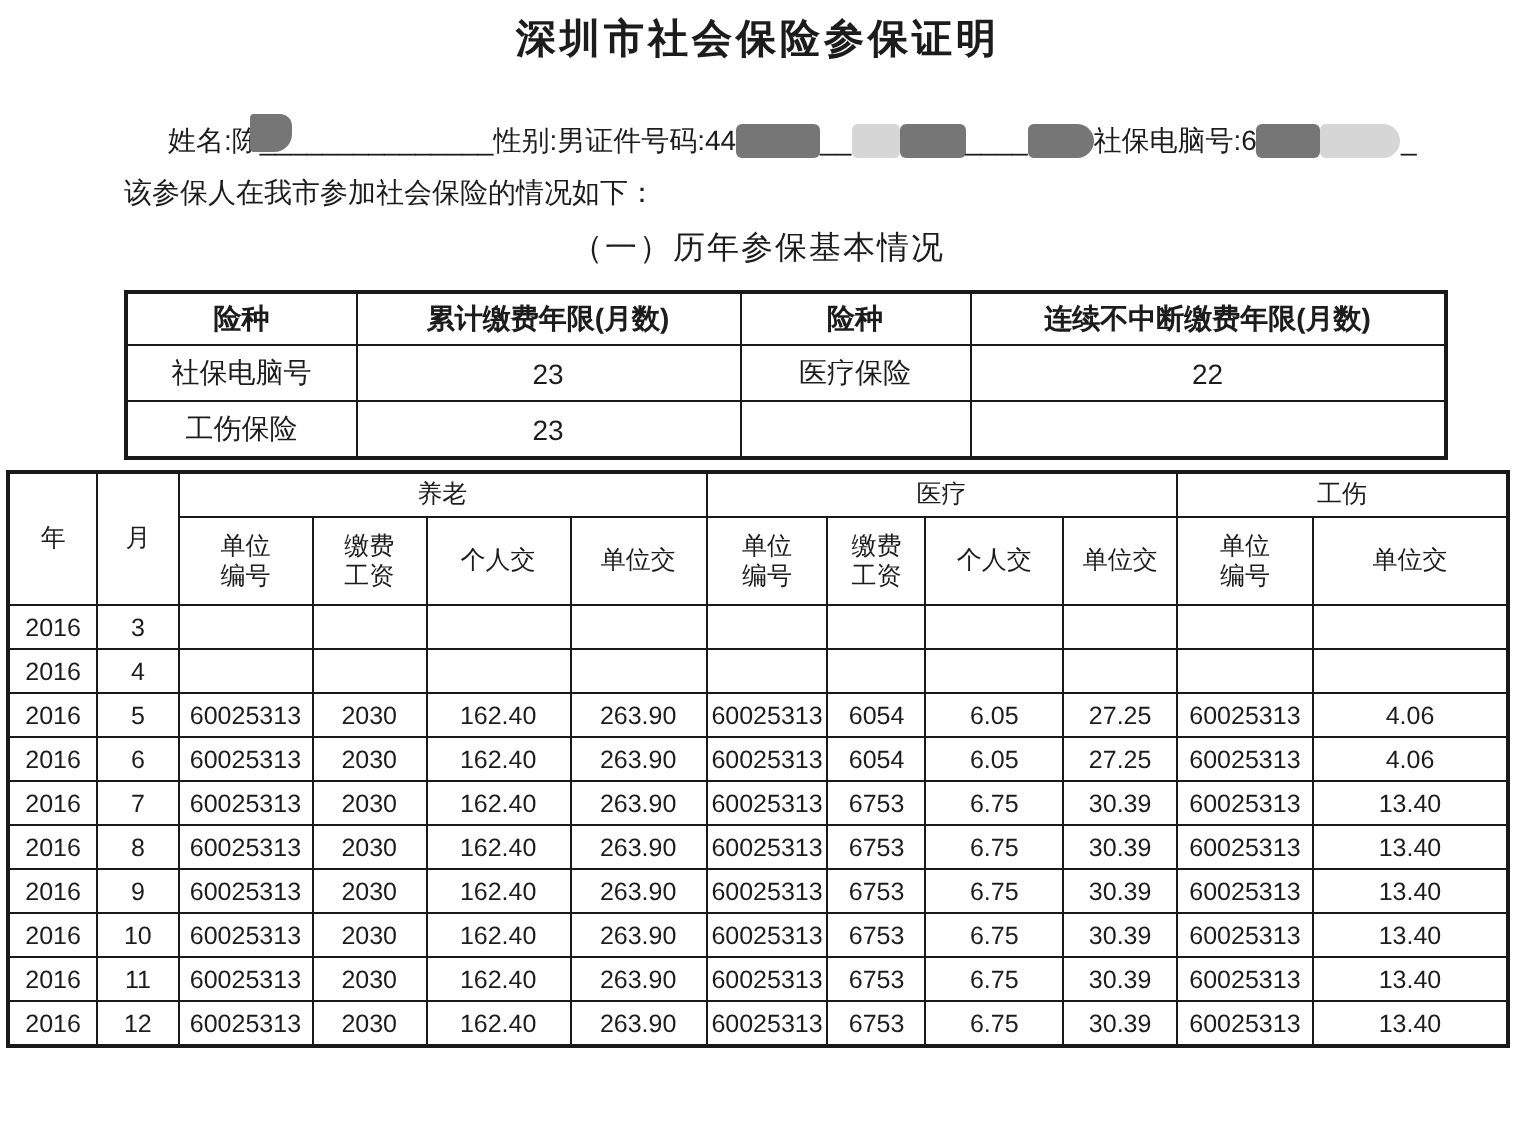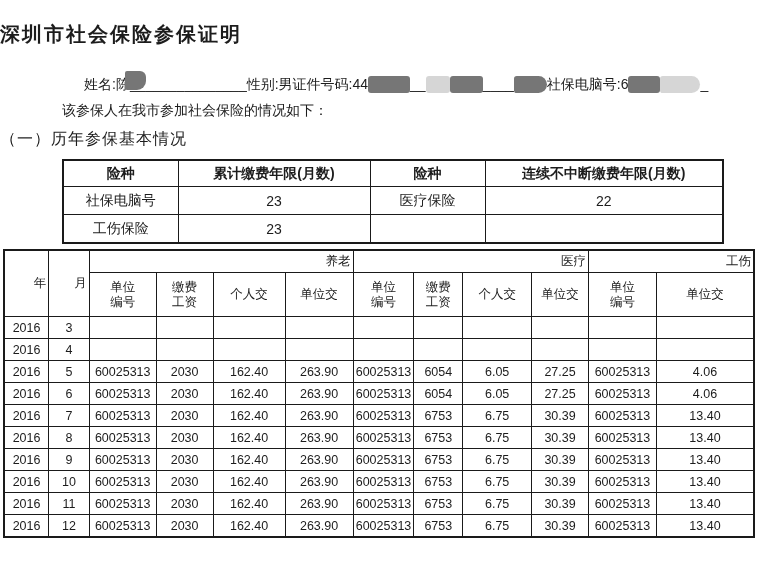--- a/index.html
+++ b/index.html
@@ -8,31 +8,31 @@
     --ink:#1c1c1c;
   }
   html,body{margin:0;padding:0;}
   body{
     width:758px;height:568px;overflow:hidden;background:#ffffff;
     font-family:"Liberation Sans","DejaVu Sans",sans-serif;
     color:var(--ink);
   }
   .page{width:758px;height:568px;position:relative;}
   h1.doc-title{
-    margin:22px 0 0;padding:0;text-align:left;
+    margin:8px 0 0;padding:0;text-align:center;
     font-size:20px;font-weight:bold;letter-spacing:2px;line-height:24px;
   }
   .info-line{
     margin-top:28px;padding-left:84px;font-size:14px;line-height:20px;white-space:nowrap;
   }
   .intro-line{
     margin-top:6px;padding-left:62px;font-size:14px;line-height:20px;
   }
   .sec-heading{
-    margin-top:8px;text-align:left;font-size:16px;line-height:22px;letter-spacing:1px;
+    margin-top:8px;text-align:center;font-size:16px;line-height:22px;letter-spacing:1px;
   }
   .u{letter-spacing:0px;}
   .blob{
     display:inline-block;height:17px;background:var(--redact_dark);
     border-radius:3px;vertical-align:-4px;
   }
   .blob.light{background:var(--redact_light);}
   .blob.round-r{border-radius:3px 9px 9px 3px;}
   .name-wrap{position:relative;display:inline-block;}
   .name-wrap .blob{
@@ -41,21 +41,21 @@
   }
   table{border-collapse:collapse;table-layout:fixed;}
   table,th,td{border:1px solid #1a1a1a;}
   table{border-width:2px;}
   th,td{overflow:hidden;white-space:nowrap;text-align:center;vertical-align:middle;padding:0 2px;}
   .t1{margin:9px 0 0 62px;width:660px;font-size:14px;}
   .t1 thead th{height:25px;font-weight:bold;font-size:14px;}
   .t1 tbody td{height:27px;font-weight:normal;}
   .t2{margin:5px 0 0 3px;width:752px;font-size:12.5px;}
   .t2 thead th{font-weight:normal;}
-  .t2 .grp-row th{height:21px;text-align:right;}
+  .t2 .grp-row th{height:21px;}
   .t2 .sub-row th{height:43px;white-space:pre-line;line-height:15px;}
   .t2 tbody td{height:21px;}
 </style>
 </head>
 <body>
 
 <div class="page">
 
   <h1 class="doc-title">深圳市社会保险参保证明</h1>
 

